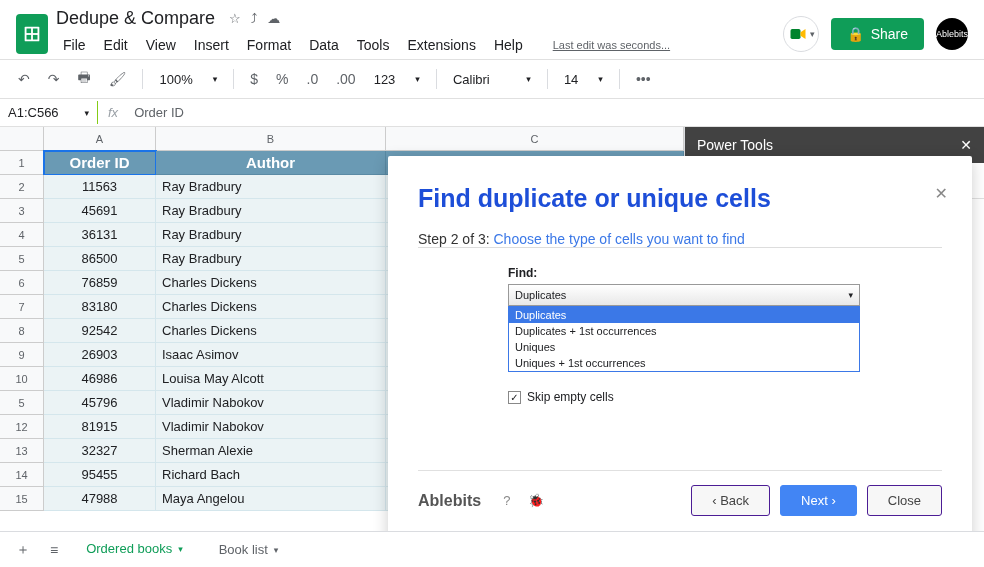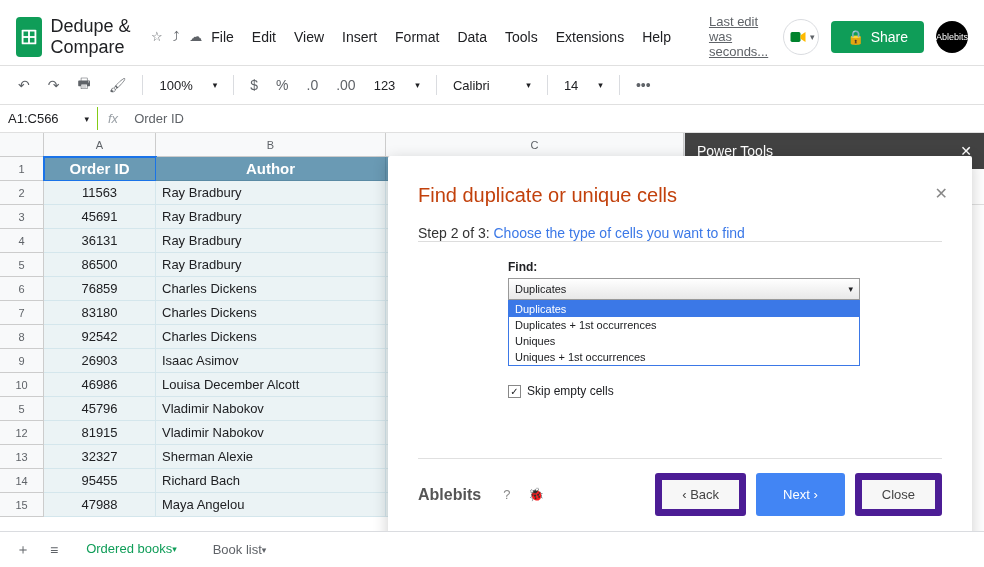--- a/index.html
+++ b/index.html
@@ -9,21 +9,21 @@
 .sheets-logo svg{width:22px;height:22px}
 .doc-title{font-size:18px;color:#202124;font-weight:400}
 .title-icons{display:flex;gap:10px;margin-left:6px;color:#5f6368}
 .title-icons span{cursor:pointer}
 .titlebar-right{margin-left:auto;display:flex;align-items:center;gap:12px}
 .meet-icon{width:36px;height:36px;border-radius:50%;display:flex;align-items:center;justify-content:center;border:1px solid #dadce0}
 .share-btn{background:#0f9d58;color:#fff;border:none;border-radius:4px;padding:8px 16px;font-size:14px;font-weight:500;display:flex;align-items:center;gap:6px;cursor:pointer}
 .avatar{width:32px;height:32px;border-radius:50%;background:#000;color:#fff;font-size:9px;display:flex;align-items:center;justify-content:center;font-weight:500}
 .menubar{display:flex;gap:4px;padding:4px 64px;font-size:14px;color:#202124;align-items:center}
 .menubar span{padding:4px 7px;cursor:pointer;border-radius:4px}
-.last-edit{color:#5f6368;text-decoration:underline;font-size:13px;margin-left:20px}
+.last-edit{color:#5f6368;text-decoration:underline;font-size:11px;margin-left:12px}
 .toolbar{display:flex;align-items:center;gap:6px;padding:6px 12px;border-top:1px solid #e0e0e0;border-bottom:1px solid #e0e0e0;height:40px}
 .tb-btn{padding:4px 6px;color:#5f6368;cursor:pointer;display:flex;align-items:center;border-radius:4px;font-size:14px}
 .tb-sep{width:1px;height:20px;background:#dadce0;margin:0 4px}
 .tb-zoom{display:flex;align-items:center;gap:20px;padding:2px 6px}
 .name-box-row{display:flex;align-items:center;height:28px;border-bottom:1px solid #e0e0e0}
 .name-box{width:98px;padding:4px 8px;border-right:1px solid #84cc16;font-size:13px;display:flex;align-items:center;justify-content:space-between}
 .fx{padding:4px 10px;color:#9aa0a6;font-style:italic;font-size:13px}
 .formula-val{padding:4px 6px;color:#5f6368;font-size:13px}
 .grid-area{display:flex;height:calc(100% - 180px)}
 .grid{width:684px;background:#fff;position:relative}
@@ -37,55 +37,55 @@
 .cell.a{width:112px;justify-content:center}
 .cell.b{width:230px}
 .cell.c{width:298px}
 .header-row .cell{background:#6a9ab4;color:#fff;font-weight:700;justify-content:center;font-size:15px;border-right:1px solid #5a8aa4;border-bottom:1px solid #5a8aa4}
 .sel{outline:2px solid #1a73e8;outline-offset:-1px}
 .side-panel{width:300px;border-left:1px solid #dadce0;display:flex;flex-direction:column}
 .sp-header{background:#424242;color:#fff;padding:10px 12px;font-size:14px;font-weight:500;display:flex;align-items:center;justify-content:space-between}
 .sp-toolbar{padding:8px 10px;border-bottom:1px solid #e0e0e0;display:flex;gap:14px;align-items:center;color:#5f6368;font-size:16px}
 .sp-tb-sep{width:1px;height:18px;background:#dadce0}
 .modal{position:absolute;left:388px;top:156px;width:584px;height:388px;background:#fff;box-shadow:0 4px 16px rgba(0,0,0,.2);border-radius:2px;padding:28px 30px;display:flex;flex-direction:column}
-.modal h2{font-size:20px;font-weight:400;color:#c2410c;margin-bottom:18px}
+.modal h2{font-size:25px;font-weight:700;color:#1d4ed8;margin-bottom:18px}
 .close-x{position:absolute;top:28px;right:24px;color:#888;cursor:pointer;font-size:16px}
 .step{font-size:14px;color:#333;border-bottom:1px solid #ddd;margin-bottom:18px}
 .step .link{color:#3b78e7}
 .form-area{padding-left:90px}
 .frm-label{font-size:12px;font-weight:700;margin-bottom:4px}
 .dd{width:352px;height:22px;border:1px solid #999;background:linear-gradient(#fff,#e8e8e8);font-size:11px;padding:2px 6px;display:flex;align-items:center;justify-content:space-between;cursor:pointer}
 .dd-list{width:352px;border:1px solid #3b78e7;background:#fff;position:relative}
 .dd-opt{padding:2px 6px;font-size:11px;cursor:pointer}
 .dd-opt.sel-opt{background:#3b78e7;color:#fff}
 .chk-row{display:flex;align-items:center;gap:6px;font-size:12px;margin-top:6px}
 .chk{width:13px;height:13px;border:1px solid #888;display:flex;align-items:center;justify-content:center;font-size:10px;background:#fff}
 .modal-footer{margin-top:auto;display:flex;align-items:center;gap:10px;border-top:1px solid #e0e0e0;padding-top:14px}
 .brand{font-size:16px;font-weight:700;color:#555}
-.footer-btn{padding:7px 20px;border:7px solid #4c1d95;background:#f7f7f7;border-radius:3px;font-size:13px;cursor:pointer;color:#444}
+.footer-btn{padding:7px 20px;border:1px solid #4c1d95;background:#f7f7f7;border-radius:3px;font-size:13px;cursor:pointer;color:#444}
 .footer-btn.primary{background:#4285f4;color:#fff;border-color:#4285f4}
 .sheet-tabs{position:absolute;bottom:0;left:0;right:0;height:36px;border-top:1px solid #dadce0;display:flex;align-items:center;padding:0 10px;gap:8px;background:#fff}
-.sheet-tab{padding:8px 14px;font-size:13px;color:#5f6368;cursor:pointer;display:flex;align-items:center;}
+.sheet-tab{padding:8px 14px;font-size:13px;color:#5f6368;cursor:pointer;display:flex;align-items:center;gap:6px}
 .sheet-tab.active{color:#0f9d58;font-weight:500;border-bottom:2px solid transparent;position:relative}
 .caret{font-size:9px}
 </style>
 </head>
 <body>
 
 <div class="titlebar">
   <div class="sheets-logo">
     <svg viewBox="0 0 24 24" fill="#fff">
         <rect x="4" y="4" width="16" height="16" rx="1" fill="#fff"></rect>
         <rect x="6" y="6" width="5" height="5" fill="#0f9d58"></rect>
         <rect x="13" y="6" width="5" height="5" fill="#0f9d58"></rect>
         <rect x="6" y="13" width="5" height="5" fill="#0f9d58"></rect>
         <rect x="13" y="13" width="5" height="5" fill="#0f9d58"></rect>
       </svg>
   </div>
-  <div style="display:flex;flex-direction:row;gap:2px">
+  <div style="display:flex;flex-direction:column;gap:2px">
     <div style="display:flex;align-items:center;gap:8px">
       <span class="doc-title">Dedupe &amp; Compare</span>
       <div class="title-icons">
         <span>☆</span>
         <span>⤴</span>
         <span>☁</span>
       </div>
     </div>
     <div class="menubar" style="padding:2px 0">
       <span>File</span>
@@ -217,21 +217,21 @@
         </div>
         <div class="row">
           <div class="row-h">9</div>
           <div class="cell a">26903</div>
           <div class="cell b">Isaac Asimov</div>
           <div class="cell c"></div>
         </div>
         <div class="row">
           <div class="row-h">10</div>
           <div class="cell a">46986</div>
-          <div class="cell b">Louisa December Alcott</div>
+          <div class="cell b">Louisa May Alcott</div>
           <div class="cell c"></div>
         </div>
         <div class="row">
           <div class="row-h">5</div>
           <div class="cell a">45796</div>
           <div class="cell b">Vladimir Nabokov</div>
           <div class="cell c"></div>
         </div>
         <div class="row">
           <div class="row-h">12</div>

